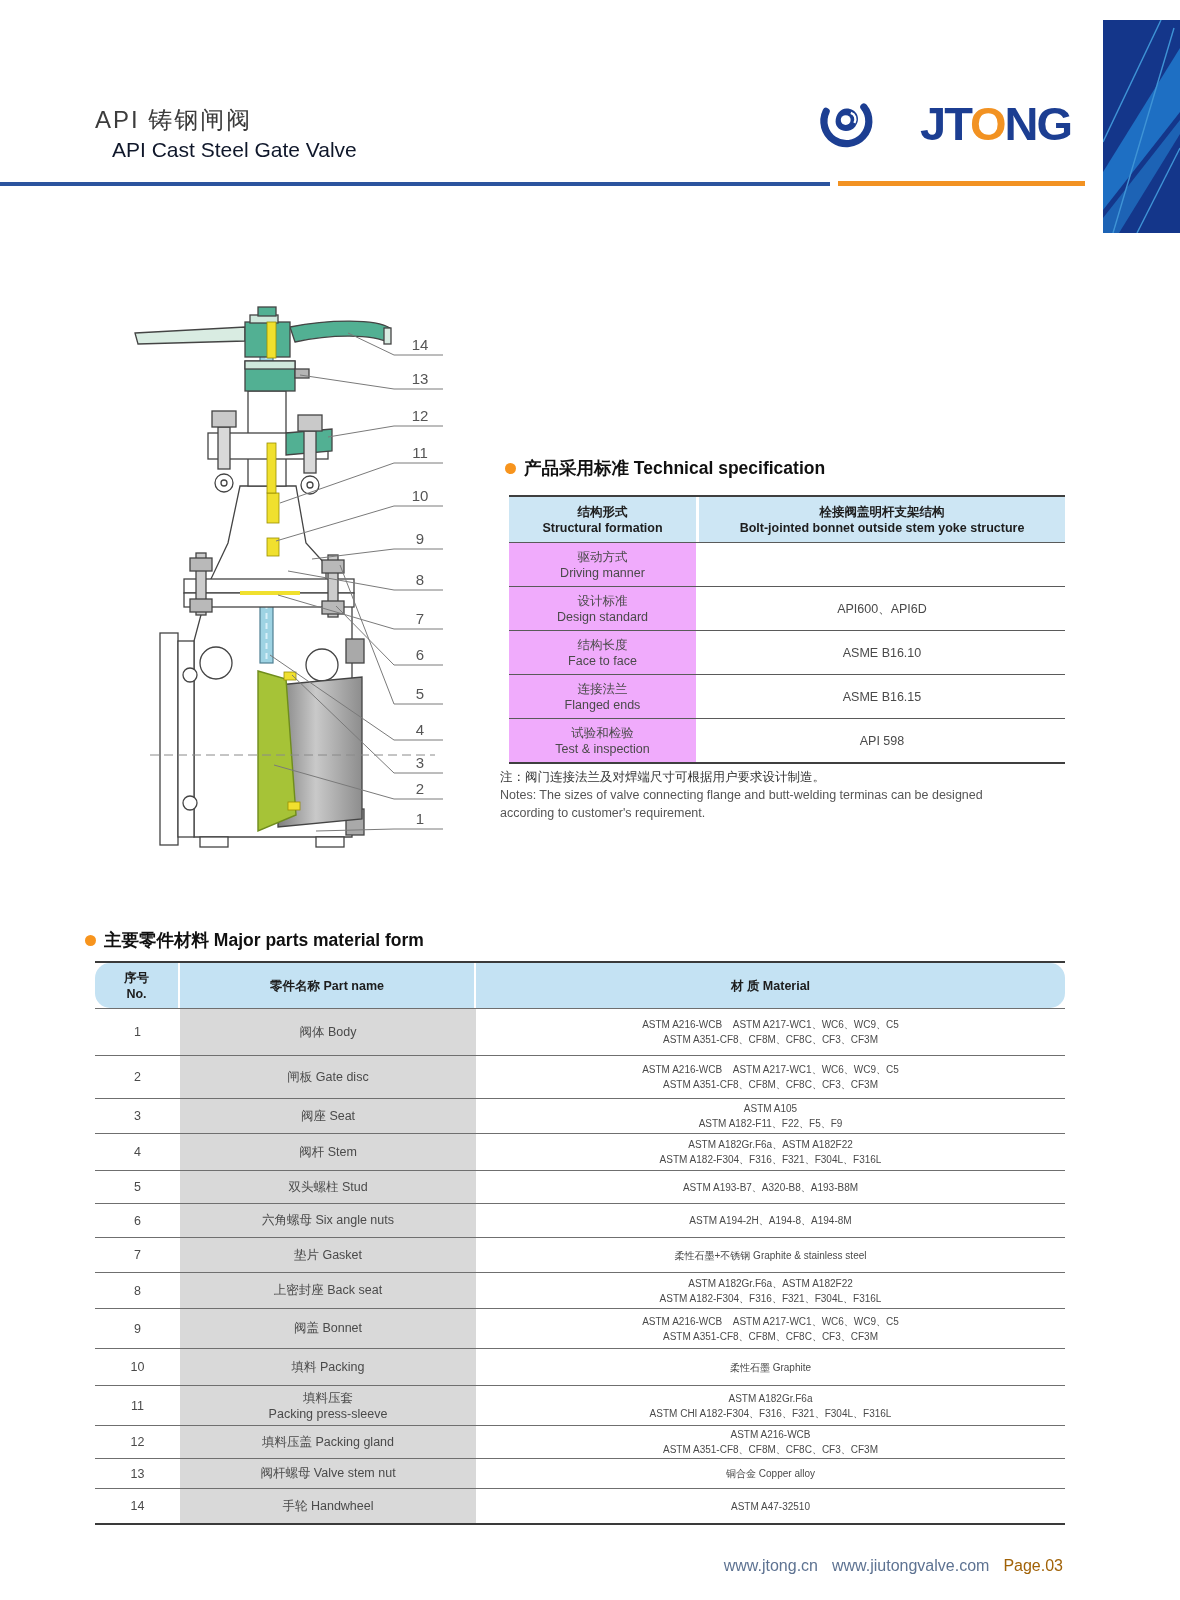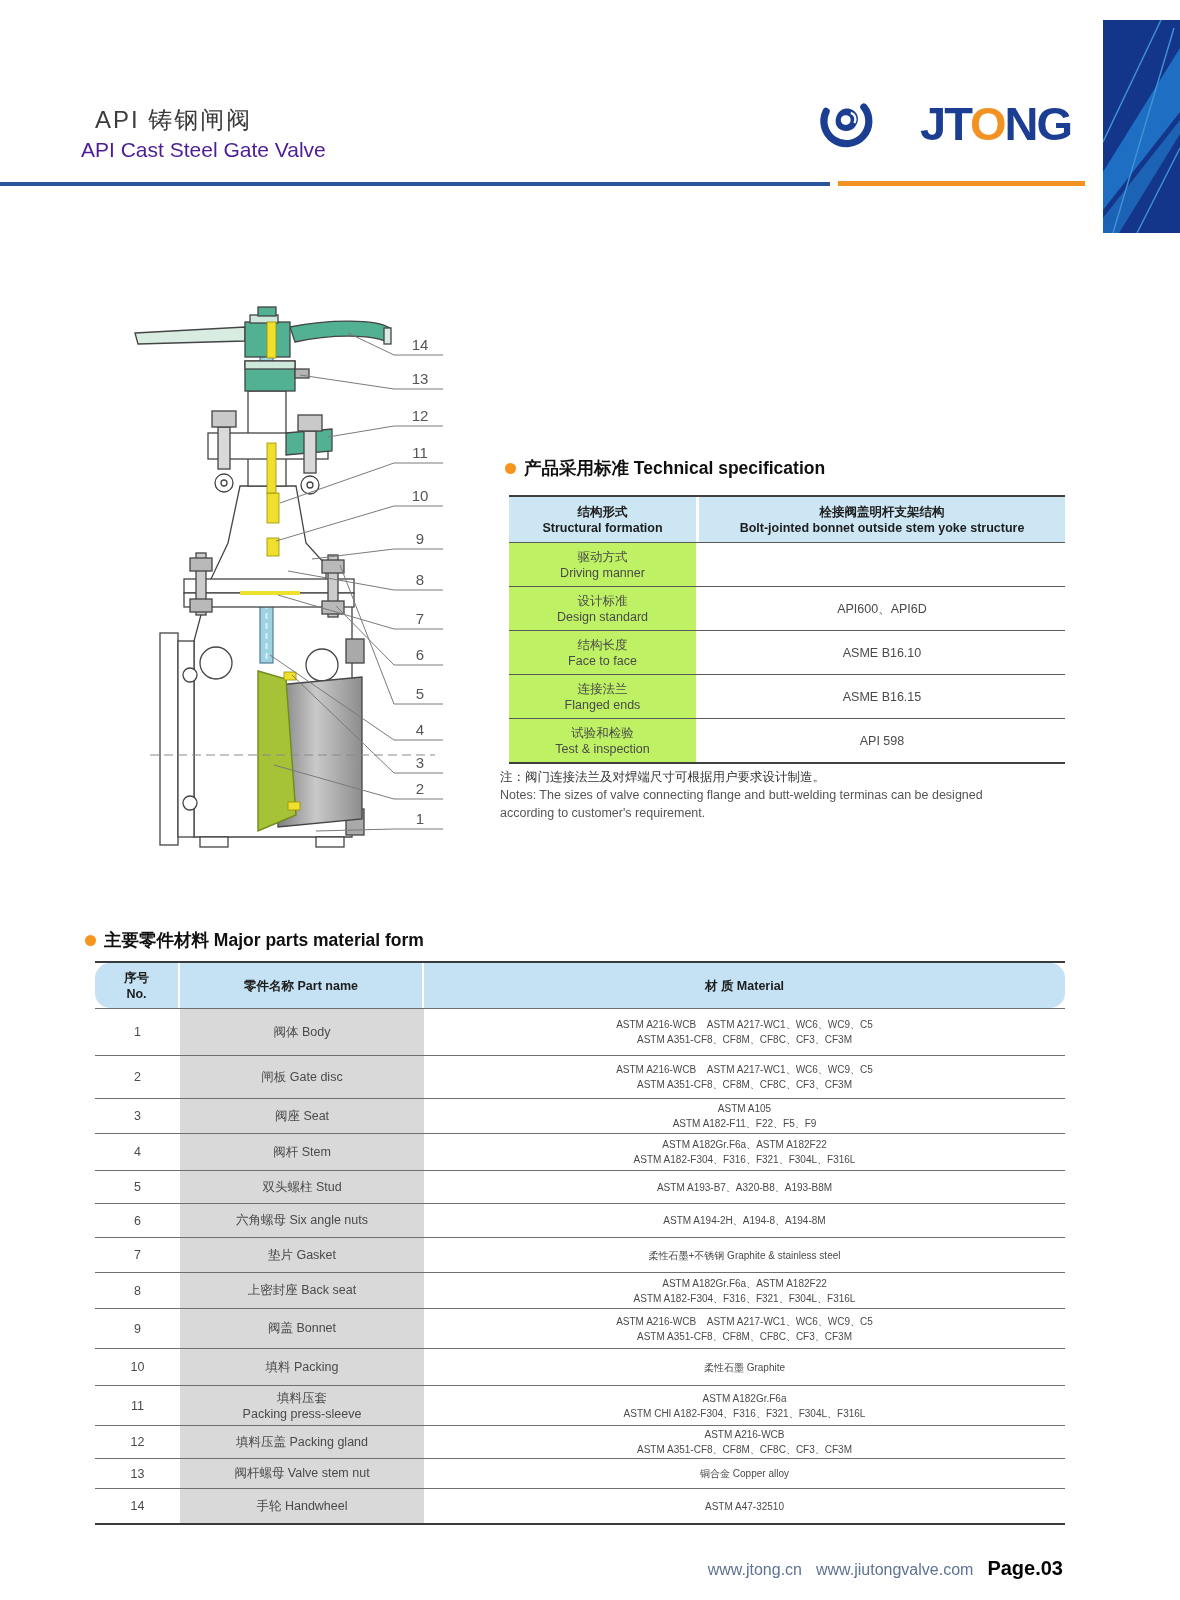--- a/index.html
+++ b/index.html
@@ -3,64 +3,64 @@
 <meta charset="utf-8">
 <style>
   * { margin:0; padding:0; box-sizing:border-box; }
   html,body { width:1180px; height:1600px; background:#ffffff;
     font-family:"Liberation Sans","DejaVu Sans",sans-serif; color:#3a3a3a; }
   .abs { position:absolute; }
   #page { position:relative; width:1180px; height:1600px; background:#fff; overflow:hidden;margin-top:20px; }
 
   
   .title-zh { left:95px; top:84px; font-size:24px; letter-spacing:2px; color:#3c3c3c; }
-  .title-en { left:81px; top:118px; font-size:21px; color:#4c1d95; }
+  .title-en { left:112px; top:118px; font-size:21px; color:#0f172a; }
   .rule-blue { left:0; top:162px; width:830px; height:4px; background:#2b549e; }
   .rule-orange { left:838px; top:161px; width:247px; height:5px; background:#f29222; }
   .logo-wrap { left:816px; top:68px; width:280px; height:70px; display:flex; align-items:center;gap:40px; }
   .logo-text { font-size:47px; font-weight:bold; letter-spacing:-2px; color:#1c3e92; margin-left:6px; }
   .logo-text .o { color:#f29222; }
   .banner { left:1103px; top:0; width:77px; height:213px; }
 
   
   .sec-head { display:flex; align-items:center; font-weight:bold; font-size:17.5px; color:#101010; }
   .sec-head .dot { width:11px; height:11px; border-radius:50%; background:#f7941d; margin-right:8px; flex:0 0 auto; }
 
   
   .spec-table { left:509px; top:475px; width:556px; border-top:2px solid #3f3f3f; border-bottom:2px solid #3f3f3f; }
   .srow { display:flex; height:44px; border-top:1px solid #5a5a5a; }
   .srow:first-child { border-top:none; height:45px; }
-  .sc-label { width:187px; margin-right:3px; background:#bef264; display:flex; flex-direction:column; justify-content:center; align-items:center; text-align:center; }
+  .sc-label { width:187px; margin-right:3px; background:#f0abfc; display:flex; flex-direction:column; justify-content:center; align-items:center; text-align:center; }
   .sc-value { flex:1; background:#fff; display:flex; flex-direction:column; justify-content:center; align-items:center; text-align:center; }
   .srow.hd .sc-label, .srow.hd .sc-value { background:#cde6f4; font-weight:bold; color:#1d1d1d; }
   .srow div div { font-size:12.5px; line-height:16px; color:#4a4a4a; }
   .srow.hd div div { color:#1d1d1d; }
 
   .spec-notes { left:500px; top:748px; width:575px; font-size:12.5px; line-height:18px; }
   .spec-notes .zh { color:#333; }
   .spec-notes .en { color:#555; }
 
   
   .parts-head { left:85px; top:908px; }
   .parts-table { left:95px; top:941px; width:970px; border-top:2px solid #3a3a3a; border-bottom:2px solid #3a3a3a; }
   .prow { display:flex; border-top:1px solid #6f6f6f; }
   .prow:first-child { border-top:none;border-radius:15px; }
   .prow.hd { height:45px; background:#c4e2f3; font-weight:bold; color:#1d1d1d; }
   .pc-no { width:85px; display:flex; flex-direction:column; justify-content:center; align-items:center; text-align:center; font-size:12.5px; color:#4a4a4a; }
-  .pc-name { width:244px; background:#d9d9d9; display:flex; flex-direction:column; justify-content:center; align-items:center; text-align:center; font-size:12.5px; color:#4a4a4a; }
+  .pc-name { width:296px; background:#d9d9d9; display:flex; flex-direction:column; justify-content:center; align-items:center; text-align:center; font-size:12.5px; color:#4a4a4a; }
   .pc-mat { flex:1; display:flex; flex-direction:column; justify-content:center; align-items:center; text-align:center; font-size:10px; line-height:15px; color:#4a4a4a; white-space:pre-wrap; }
   .prow.hd .pc-no, .prow.hd .pc-mat { color:#1d1d1d; font-size:12.5px; }
   .prow.hd .pc-name { background:#c4e2f3; color:#1d1d1d; }
   .prow.hd .pc-no, .prow.hd .pc-name { border-right:2px solid #fff; }
   .prow.hd div div { line-height:16px; }
 
   
   .footer { right:117px; top:1537px; display:flex; align-items:baseline; gap:14px; }
   .footer .url { font-size:16px; color:#5e7392; }
-  .footer .page { font-size:20px; font-weight:bold; color:#000000; }
+  .footer .page { font-size:16px; font-weight:normal; color:#a16207; }
 
   
   .diagram { left:100px; top:283px; }
   .callout-num { font-size:15px; fill:#555; }
   .leader { fill:none; stroke:#7a7a7a; stroke-width:1; }
   .oln { stroke:#444; stroke-width:1.3; }
 </style>
 </head>
 <body>
 

